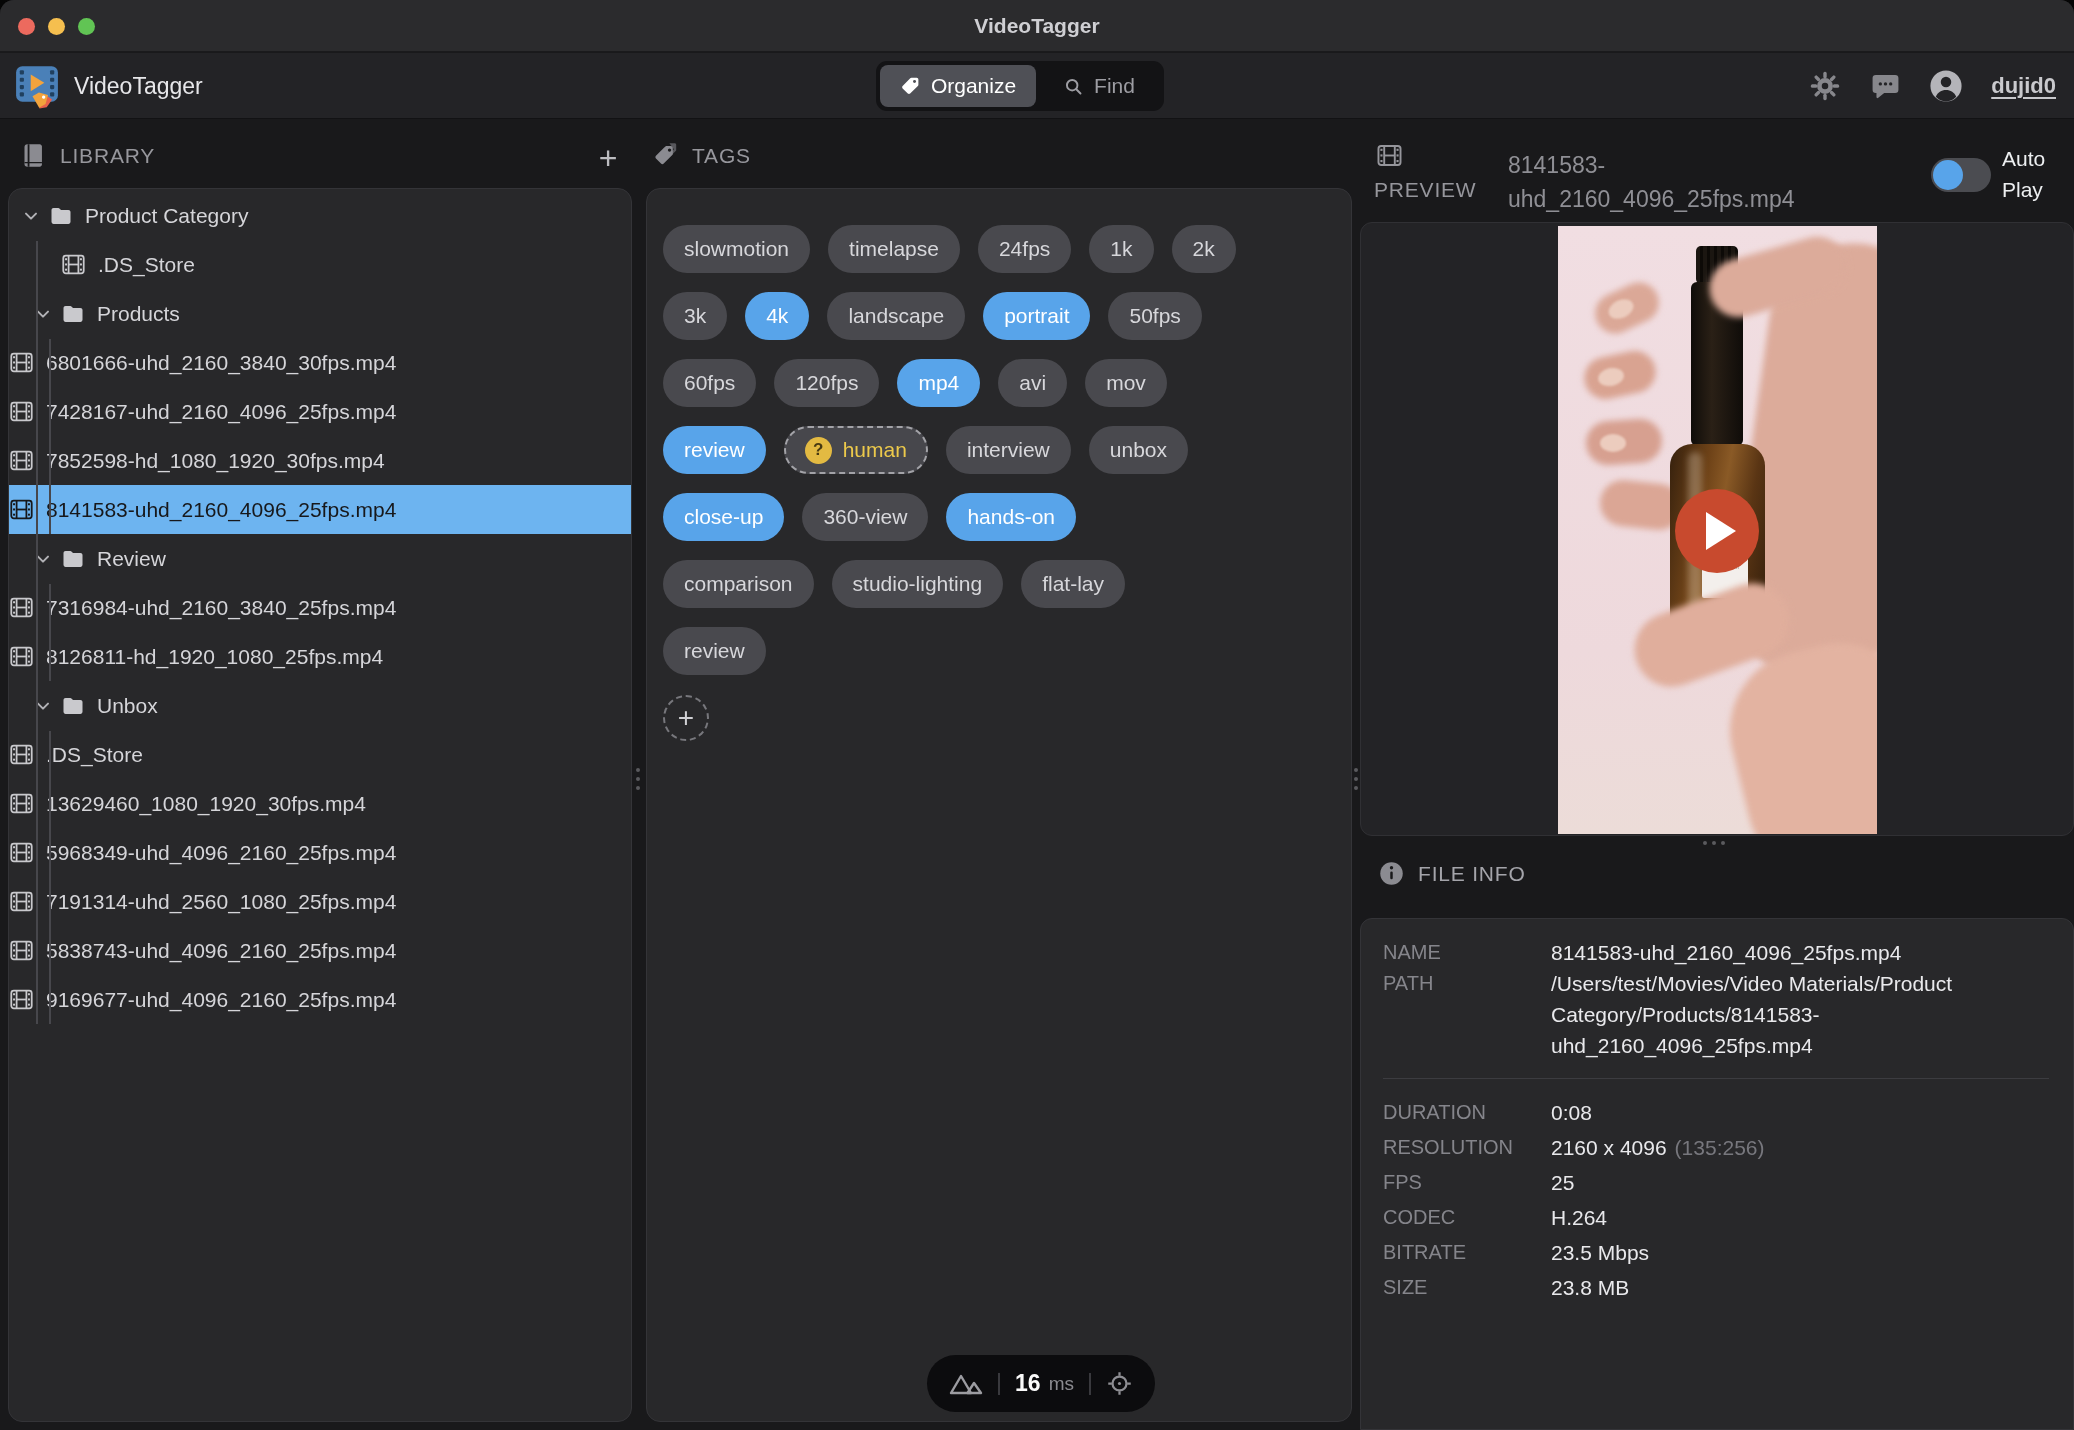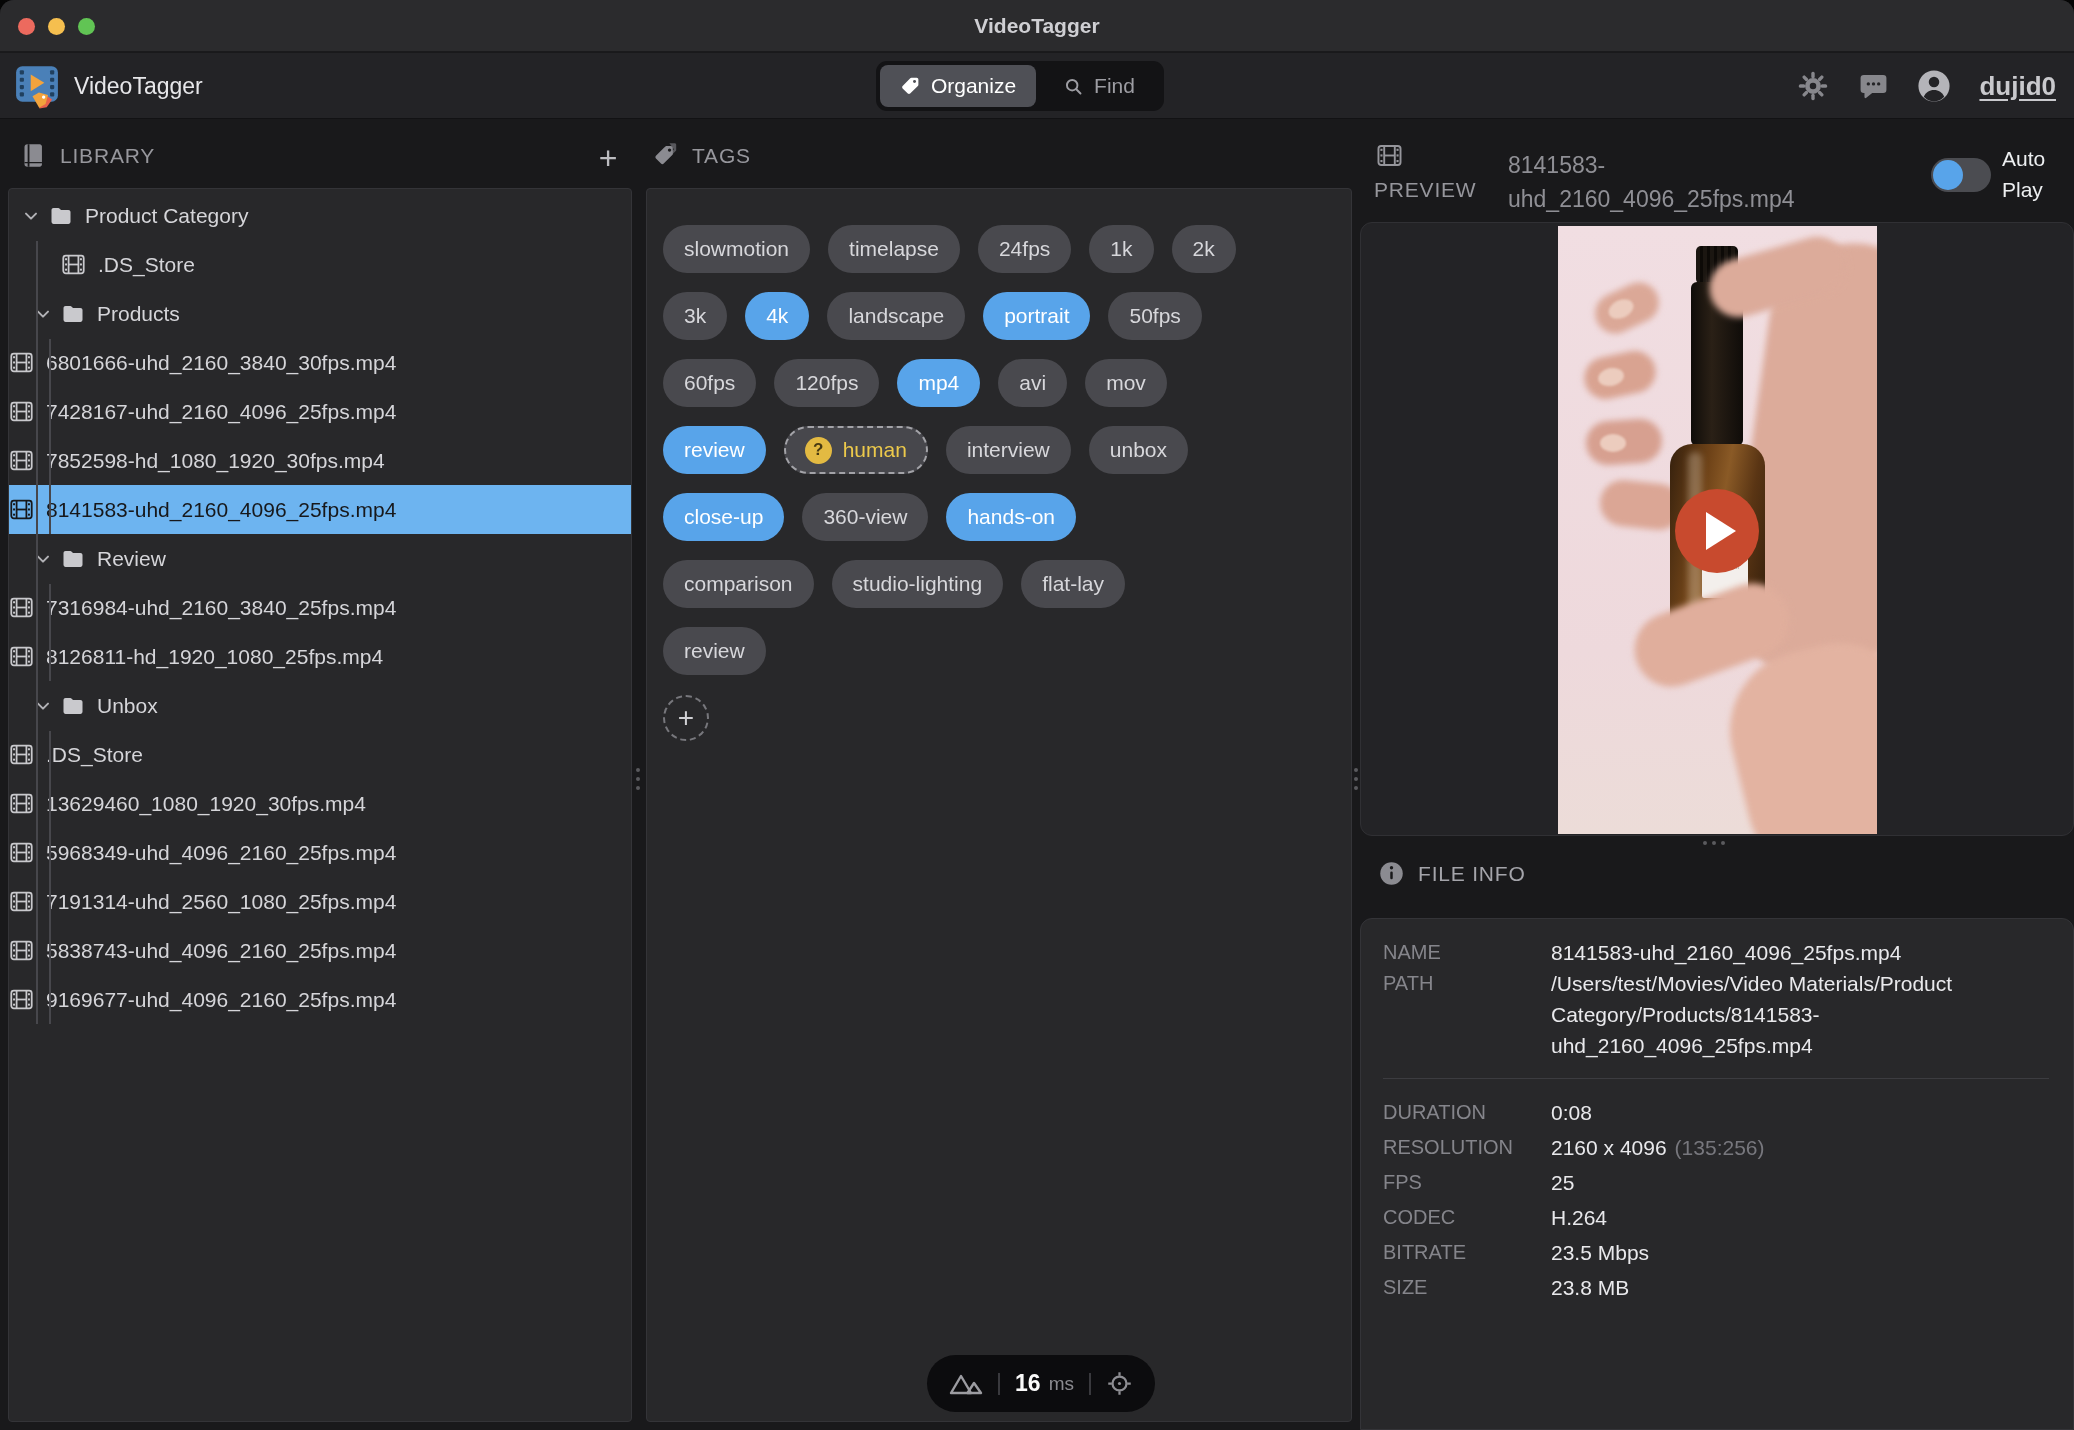--- a/index.html
+++ b/index.html
@@ -23,26 +23,26 @@
   .brand .logo{width:46px;height:46px;}
   .brand .name{font-size:23px;font-weight:500;color:#e7e7ea;}
   .segmented{position:absolute;left:876px;top:8px;width:288px;height:50px;background:#131315;border-radius:11px;display:flex;padding:4px;gap:2px;}
   .seg{display:flex;align-items:center;justify-content:center;gap:10px;border-radius:8px;font-size:21px;}
   .seg.active{background:#4f5056;color:#fff;width:156px;text-align:center;}
   .seg.inactive{color:#9d9da3;flex:1;}
   .seg svg{width:21px;height:21px;}
   .hdr-right{position:absolute;right:18px;top:0;height:66px;display:flex;align-items:center;gap:28px;}
   .hdr-ic{width:34px;height:34px;color:#87878c;}
   .hdr-ic.sm{width:31px;height:31px;}
-  .username{font-size:26px;font-weight:600;color:#c9c9cd;text-decoration:underline;text-underline-offset:4px;}
+  .username{font-size:22px;font-weight:600;color:#c9c9cd;text-decoration:underline;text-underline-offset:4px;}
   
   .panel-hdr{position:absolute;display:flex;align-items:center;color:#97979d;font-size:21px;letter-spacing:.8px;}
   .panel-hdr svg{color:#8b8b91;}
   
-  .card{position:absolute;background:#28282a;border:1px solid #343438;border-radius:4px;}
+  .card{position:absolute;background:#28282a;border:1px solid #343438;border-radius:14px;}
   
   .lib-card{left:8px;top:188px;width:624px;height:1234px;overflow:hidden;}
   .tree{position:absolute;inset:0;padding-top:2px;}
   .tree-row{position:relative;height:49px;display:flex;align-items:center;font-size:21px;color:#d5d5d9;z-index:1;}
   .tree-row .chev{width:20px;height:20px;margin-right:8px;color:#b2b2b6;flex:none;}
   .tree-row .fico{width:24px;height:24px;margin-right:12px;color:#c9c9cd;flex:none;}
   .tree-row .vico{width:25px;height:25px;margin-right:12px;color:#c9c9cd;flex:none;}
   .tree-row.lvl1.folder{padding-left:12px;}
   .tree-row.lvl2.file{padding-left:52px;}
   .tree-row.lvl2.folder{padding-left:24px;}

